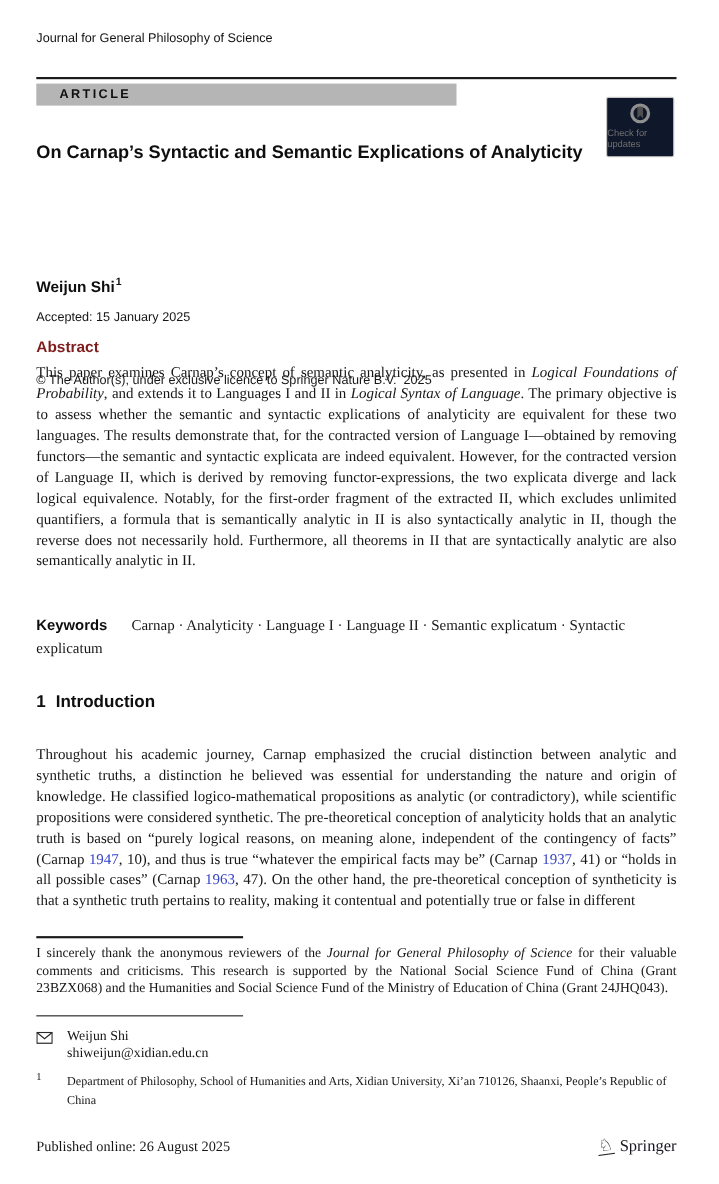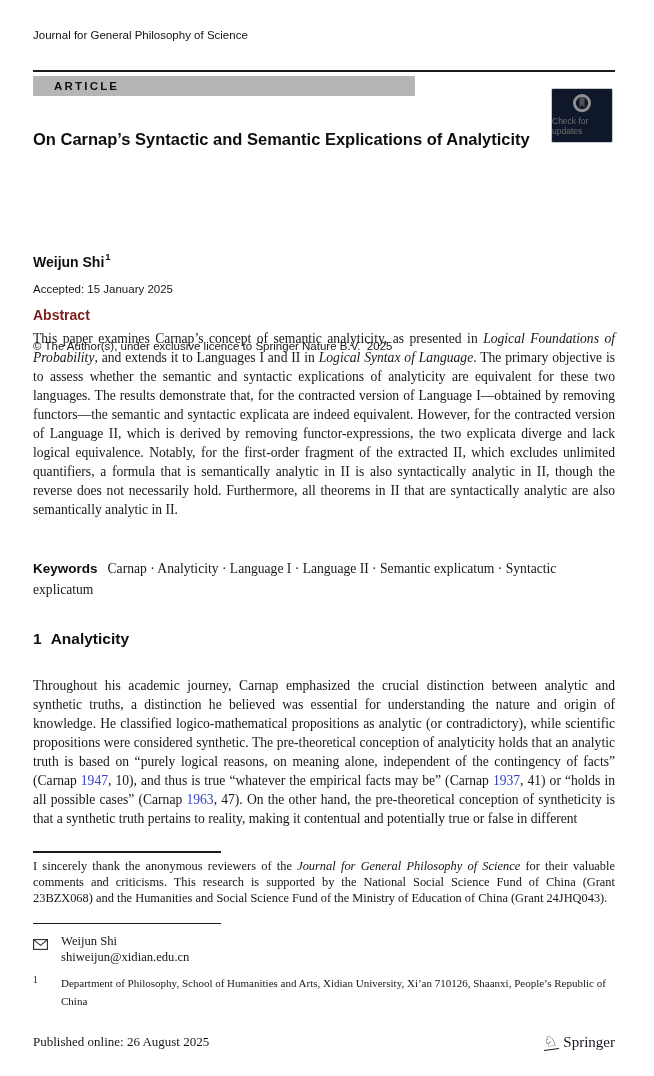--- a/index.html
+++ b/index.html
@@ -39,21 +39,21 @@
     font-size:14px;font-weight:bold;color:#7f1d1d;}
   .abs-b{position:absolute;left:33px;top:329px;width:582px;margin:0;
     font-size:13.6px;line-height:19px;text-align:justify;hyphens:auto;-webkit-hyphens:auto;}
   .seg-i{font-style:italic;}
   .seg-link{color:var(--citation-link,#3644c4);cursor:pointer;}
 
   
   .keywords{position:absolute;left:33px;top:558px;width:582px;margin:0;
     font-size:13.6px;line-height:21px;}
   .kw-label{font-family:"Liberation Sans",sans-serif;font-weight:bold;font-size:13.5px;
-    margin-right:10px;color:#0e0e0e;}
+    margin-right:22px;color:#0e0e0e;}
 
   
   .sec-h{position:absolute;left:33px;top:630px;margin:0;font-family:"Liberation Sans",sans-serif;
     font-size:15.5px;font-weight:bold;color:#0e0e0e;}
   .sec-n{margin-right:9px;}
   .intro-p{position:absolute;left:33px;top:676px;width:582px;margin:0;
     font-size:13.6px;line-height:19px;text-align:justify;hyphens:auto;-webkit-hyphens:auto;}
 
   
   .fn-rule{position:absolute;left:33px;width:188px;background:#1c1c1c;}
@@ -111,21 +111,21 @@
     <div>Accepted: 15 January 2025</div>
     <div>© The Author(s), under exclusive licence to Springer Nature B.V.  2025</div>
   </div>
 
   <h2 class="abs-h">Abstract</h2>
   <p class="abs-b"><span>This paper examines Carnap’s concept of semantic analyticity, as presented in </span><span class="seg-i">Logical Foundations of Probability</span><span>, and extends it to Languages I and II in </span><span class="seg-i">Logical Syntax of Language</span><span>. The primary objective is to assess whether the semantic and syntactic explications of analyticity are equivalent for these two languages. The results demonstrate that, for the contracted version of Language I—obtained by removing functors—the semantic and syntactic explicata are indeed equivalent. However, for the contracted version of Language II, which is derived by removing functor-expressions, the two explicata diverge and lack logical equivalence. Notably, for the first-order fragment of the extracted II, which excludes unlimited quantifiers, a formula that is semantically analytic in II is also syntactically analytic in II, though the reverse does not necessarily hold. Furthermore, all theorems in II that are syntactically analytic are also semantically analytic in II.</span></p>
 
   <p class="keywords"><span class="kw-label">Keywords</span><span>Carnap · Analyticity · Language I · Language II · Semantic explicatum · Syntactic explicatum</span></p>
 
   <h2 class="sec-h">
-    <span class="sec-n">1</span><span>Analyticity</span>
+    <span class="sec-n">1</span><span>Introduction</span>
   </h2>
 
   <p class="intro-p"><span>Throughout his academic journey, Carnap emphasized the crucial distinction between analytic and synthetic truths, a distinction he believed was essential for understanding the nature and origin of knowledge. He classified logico-mathematical propositions as analytic (or contradictory), while scientific propositions were considered synthetic. The pre-theoretical conception of analyticity holds that an analytic truth is based on “purely logical reasons, on meaning alone, independent of the contingency of facts” (Carnap </span><span class="seg-link">1947</span><span>, 10), and thus is true “whatever the empirical facts may be” (Carnap </span><span class="seg-link">1937</span><span>, 41) or “holds in all possible cases” (Carnap </span><span class="seg-link">1963</span><span>, 47). On the other hand, the pre-theoretical conception of syntheticity is that a synthetic truth pertains to reality, making it contentual and potentially true or false in different</span></p>
 
   <div class="fn-rule r1"></div>
   <p class="fn-text"><span>I sincerely thank the anonymous reviewers of the </span><span class="seg-i">Journal for General Philosophy of Science</span><span> for their valuable comments and criticisms. This research is supported by the National Social Science Fund of China (Grant 23BZX068) and the Humanities and Social Science Fund of the Ministry of Education of China (Grant 24JHQ043).</span></p>
   <div class="fn-rule r2"></div>
 
   <div class="corr">
     <span class="env">

